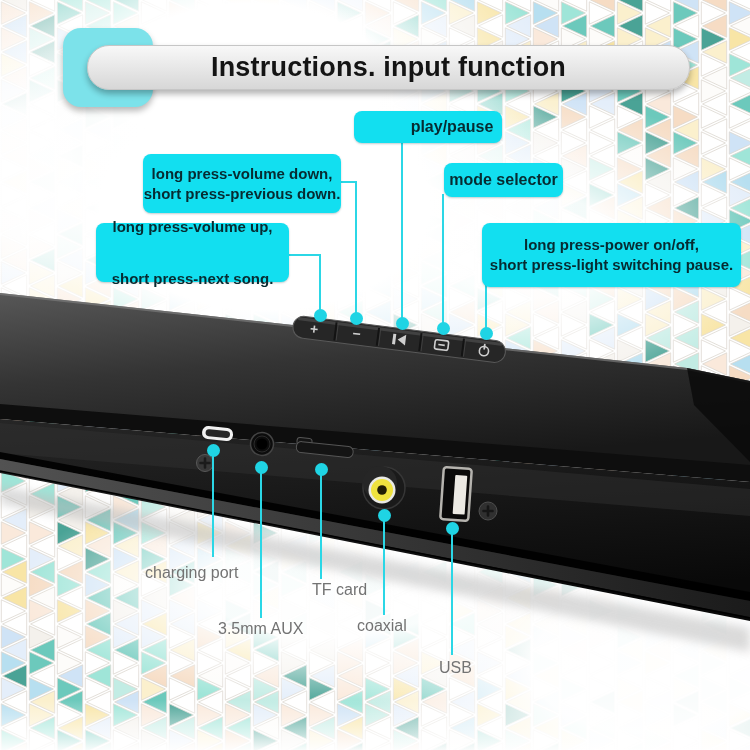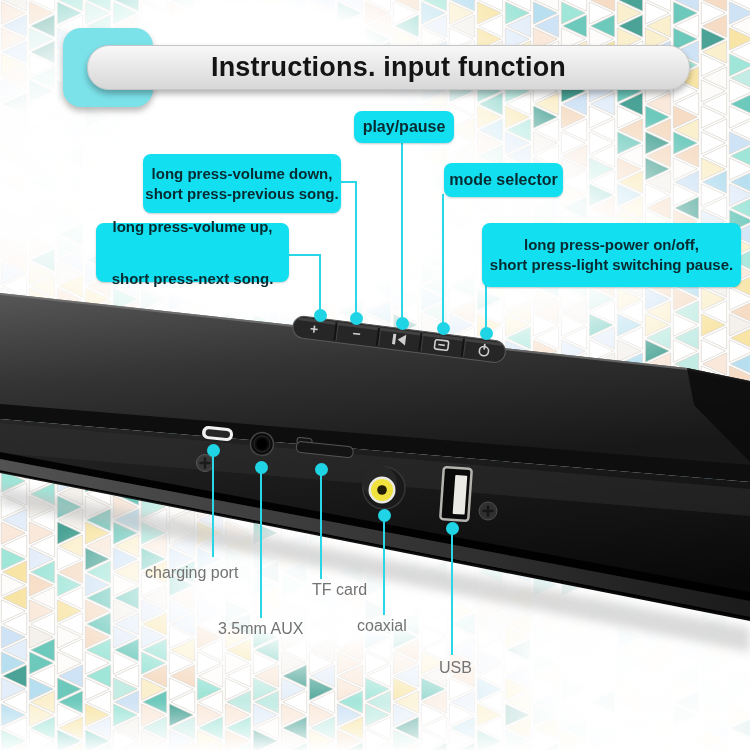--- a/index.html
+++ b/index.html
@@ -1962,26 +1962,26 @@
   <div class="cline" style="left:212px;top:450px;width:2px;height:107px;"></div>
   <div class="cdot" style="left:254.5px;top:460.5px;"></div>
   <div class="cline" style="left:260px;top:467px;width:2px;height:151px;"></div>
   <div class="cdot" style="left:314.5px;top:462.5px;"></div>
   <div class="cline" style="left:320px;top:469px;width:2px;height:110px;"></div>
   <div class="cdot" style="left:377.5px;top:508.5px;"></div>
   <div class="cline" style="left:383px;top:515px;width:2px;height:100px;"></div>
   <div class="cdot" style="left:445.5px;top:521.5px;"></div>
   <div class="cline" style="left:451px;top:528px;width:2px;height:127px;"></div>
 
-  <div class="callout one" style="left:354px;top:111px;width:100px;height:32px;">
+  <div class="callout one" style="left:354px;top:111px;width:100px;height:32px;padding-left:48px;">
     <span class="ln">play/pause</span>
   </div>
   <div class="callout" style="left:143px;top:154px;width:198px;height:59px;">
     <span class="ln">long press-volume down,</span>
-    <span class="ln">short press-previous song.</span>
+    <span class="ln">short press-previous down.</span>
   </div>
   <div class="callout one" style="left:444px;top:163px;width:119px;height:34px;">
     <span class="ln">mode selector</span>
   </div>
   <div class="callout" style="left:96px;top:223px;width:193px;height:59px;gap:32px;">
     <span class="ln">long press-volume up,</span>
     <span class="ln">short press-next song.</span>
   </div>
   <div class="callout" style="left:482px;top:223px;width:259px;height:64px;">
     <span class="ln">long press-power on/off,</span>

